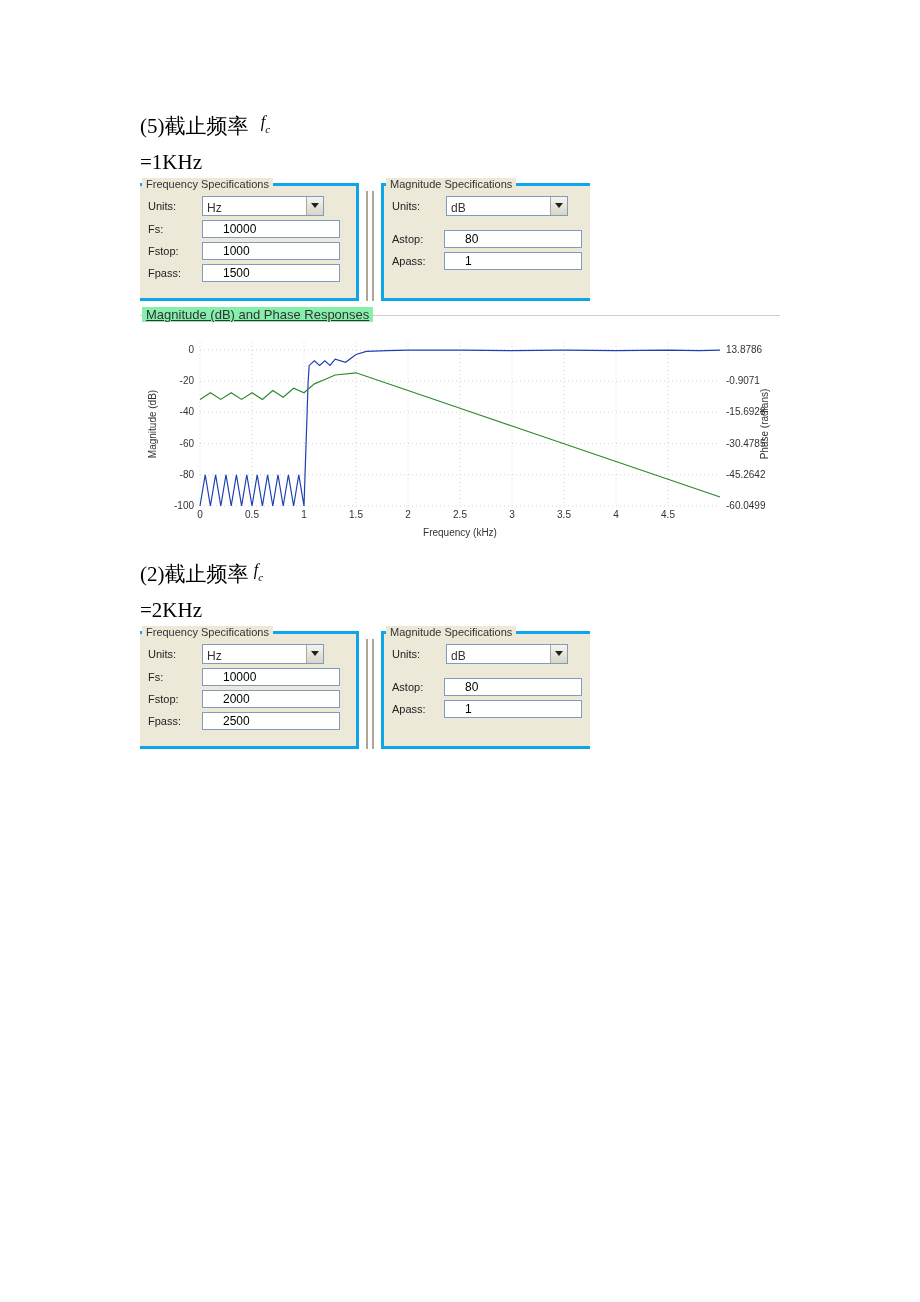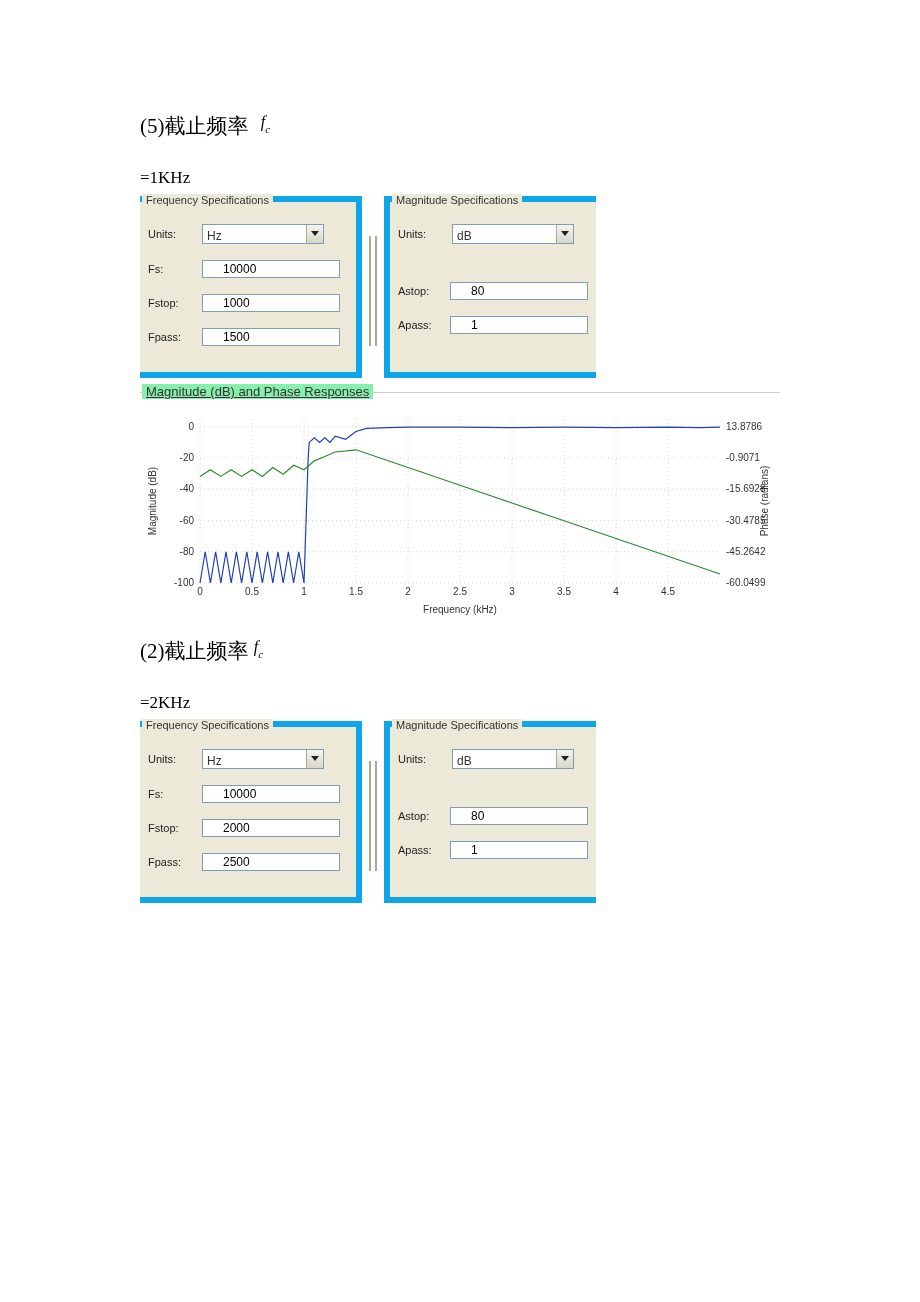--- a/index.html
+++ b/index.html
@@ -18,34 +18,34 @@
     margin: 12px 0 6px 0;
   }
   .heading .sub-c {
     font-style: italic;
     font-size: 11px;
     vertical-align: sub;
     position: relative;
     top: 2px;
   }
   .subheading {
-    font-size: 17px;
-    margin: 28px 0 8px 0;
+    font-size: 21px;
+    margin: 10px 0 8px 0;
   }
   .panel-pair {
     display: flex;
     gap: 6px;
     margin: 4px 0 8px 0;
     font-family: Tahoma, Arial, sans-serif;
     font-size: 12px;
     color: #333;
   }
   .panel {
     background: #ece9d8;
-    border: 6px solid #0ea5e9;
+    border: 3px solid #0ea5e9;
     padding: 6px 8px 10px 8px;
     position: relative;
   }
   .panel.left {
     width: 200px;
     border-left: none;
   }
   .panel.right {
     width: 190px;
     border-right: none;
@@ -70,21 +70,21 @@
     background: #aca899;
     margin: 8px 1px 0 1px;
   }
   .vdiv2 {
     display: flex;
     gap: 2px;
   }
   .row {
     display: flex;
     align-items: center;
-    margin: 16px 0;
+    margin: 4px 0;
     gap: 10px;
   }
   .row .label {
     width: 44px;
     text-align: left;
     font-size: 11px;
     color: #222;
   }
   .text-input {
     font-family: Tahoma, Arial, sans-serif;

